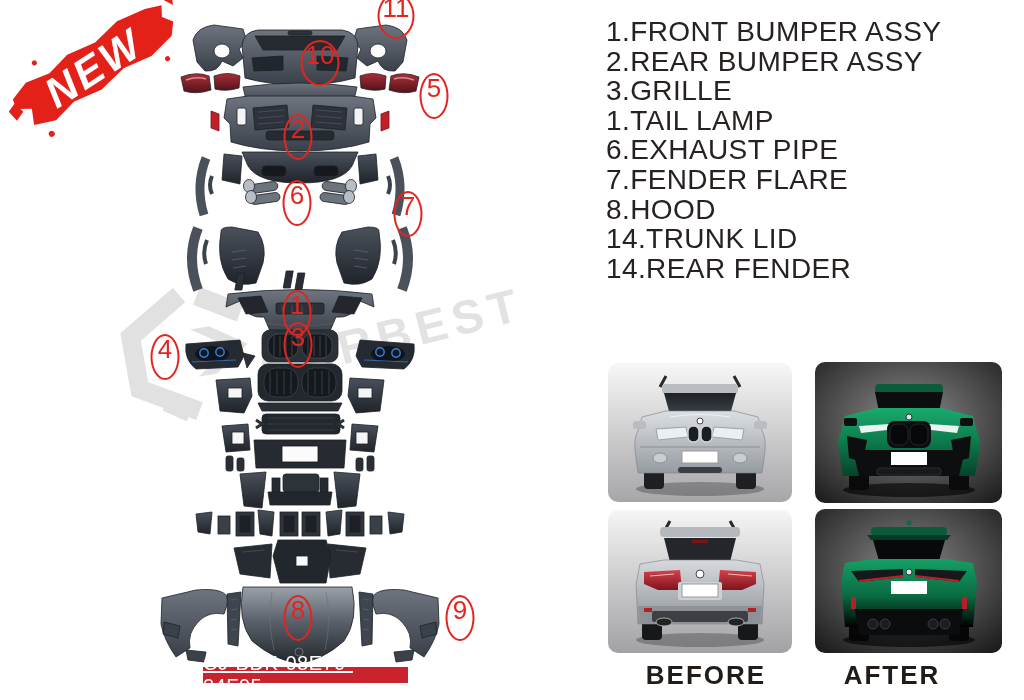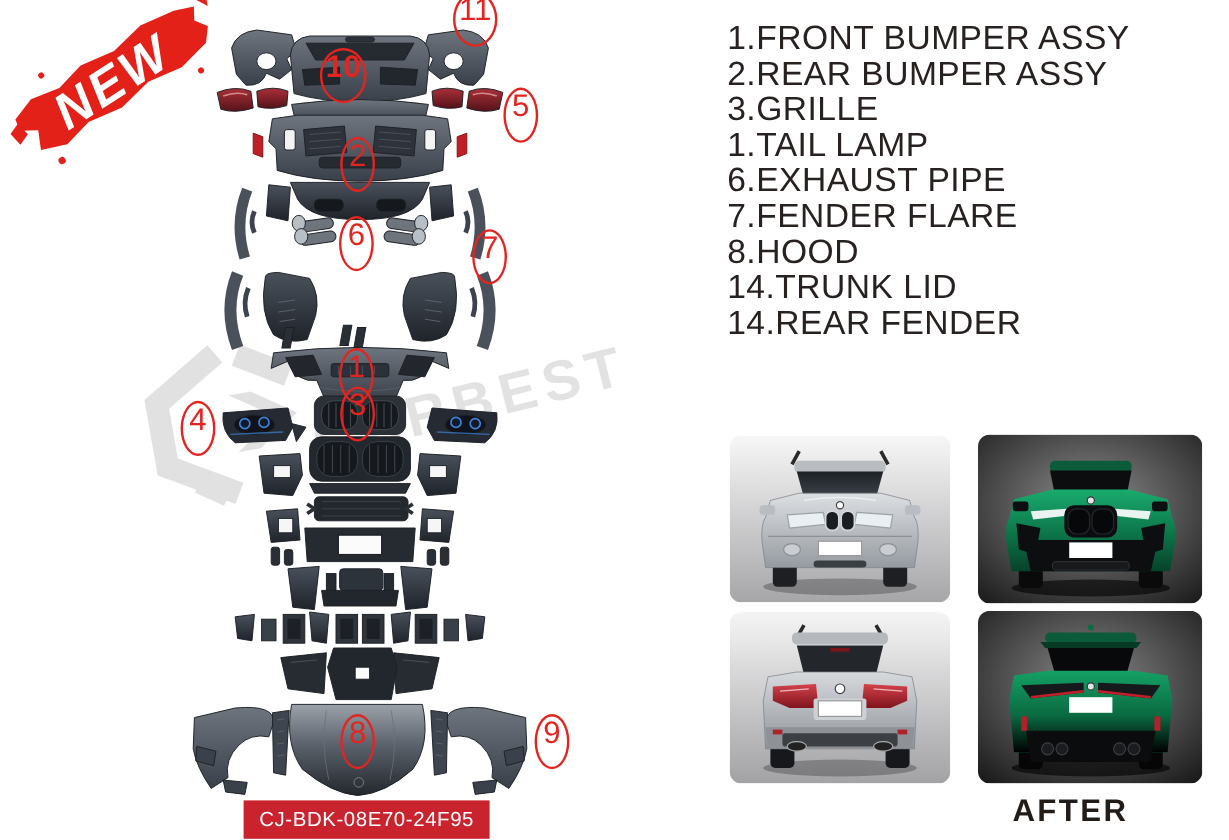--- a/index.html
+++ b/index.html
@@ -11,23 +11,23 @@
   .callout{position:absolute;transform:translate(-50%,-50%);
            min-width:29px;height:46px;line-height:27px;padding:0 3px;box-sizing:border-box;
            border:2.5px solid #e22521;border-radius:50%;
            color:#e22521;font-size:26px;text-align:center;background:transparent;}
 
   
   .parts-list{position:absolute;left:606px;top:17px;margin:0;padding:0;list-style:none;
               color:#272220;font-size:28px;line-height:29.6px;letter-spacing:.4px;}
 
   
-  .code-ribbon{position:absolute;left:203px;top:667px;width:205px;height:32px;
+  .code-ribbon{position:absolute;left:203px;top:667px;width:205px;height:16px;
                display:flex;align-items:center;justify-content:center;
-               font-size:17px;letter-spacing:.5px;font-weight:500;}
+               font-size:20px;letter-spacing:.5px;font-weight:500;text-decoration:underline;}
 
   
   .photo{position:absolute;border-radius:10px;overflow:hidden;}
   .photo svg{display:block;width:100%;height:100%;}
   .caption{position:absolute;width:200px;text-align:center;top:660px;
            font-size:26px;font-weight:bold;letter-spacing:2px;color:#221c18;}
 </style>
 </head>
 <body>
 
@@ -269,21 +269,21 @@
 
   <span class="callout" style="left:297px;top:313px;">1</span>
   <span class="callout" style="left:298px;top:137px;">2</span>
   <span class="callout" style="left:298px;top:345px;">3</span>
   <span class="callout" style="left:165px;top:357px;">4</span>
   <span class="callout" style="left:434px;top:96px;">5</span>
   <span class="callout" style="left:297px;top:203px;">6</span>
   <span class="callout" style="left:408px;top:214px;">7</span>
   <span class="callout" style="left:298px;top:618px;">8</span>
   <span class="callout" style="left:460px;top:618px;">9</span>
-  <span class="callout" style="left:286px;top:63px;font-weight:bold;">10</span>
+  <span class="callout" style="left:320px;top:63px;">10</span>
   <span class="callout" style="left:396px;top:16px;">11</span>
 
   <div class="code-ribbon" style="background:#c9232e;color:#ffffff;">
     <span>CJ-BDK-08E70-24F95</span>
   </div>
 
   <ol class="parts-list">
     <li>1.FRONT BUMPER ASSY</li>
     <li>2.REAR BUMPER ASSY</li>
     <li>3.GRILLE</li>
@@ -442,15 +442,16 @@
       <rect x="36" y="88" width="5" height="12" fill="#b3202a"></rect>
       <rect x="147" y="88" width="5" height="12" fill="#b3202a"></rect>
       <polygon points="40,100 148,100 144,126 44,126" fill="#0b0c0e"></polygon>
       <circle cx="58" cy="115" r="5" fill="#1a1c1f" stroke="#3a3d41"></circle>
       <circle cx="70" cy="115" r="5" fill="#1a1c1f" stroke="#3a3d41"></circle>
       <circle cx="118" cy="115" r="5" fill="#1a1c1f" stroke="#3a3d41"></circle>
       <circle cx="130" cy="115" r="5" fill="#1a1c1f" stroke="#3a3d41"></circle>
     </svg>
   </div>
 
+  <div class="caption" style="left:606px;">BEFORE</div>
   <div class="caption" style="left:792px;">AFTER</div>
 
 </div>
 
 </body></html>

